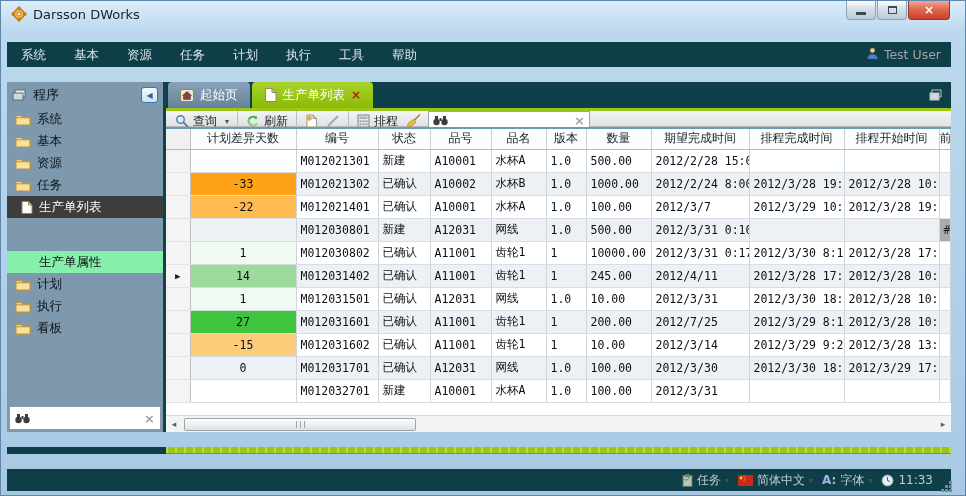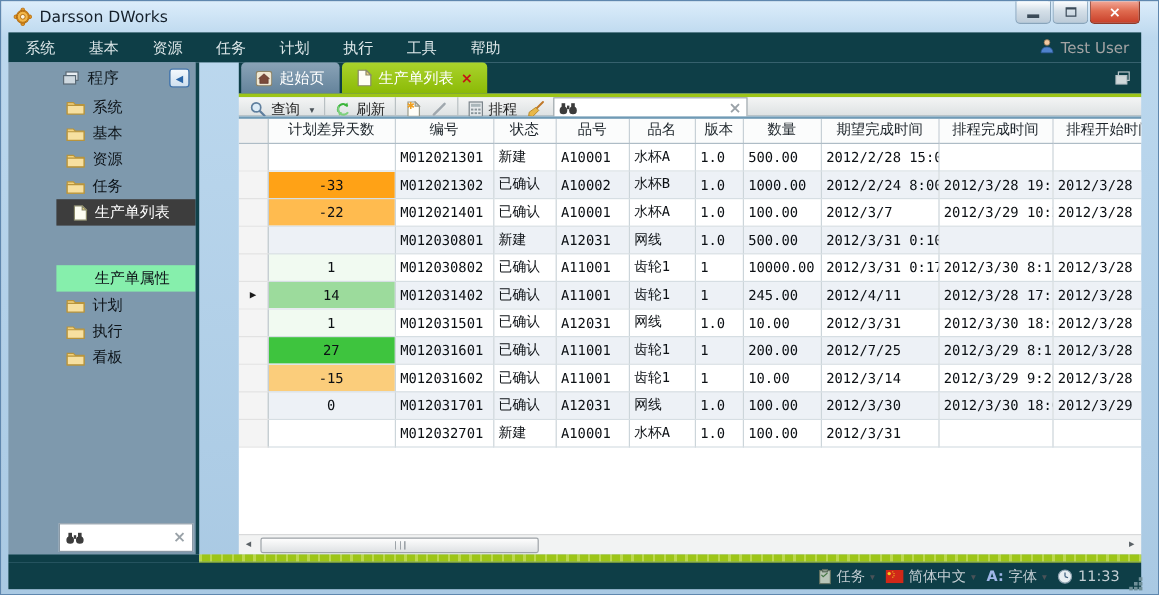--- a/index.html
+++ b/index.html
@@ -1,21 +1,21 @@
 <!DOCTYPE html>
 <html><head>
 <meta charset="utf-8">
 <style>
   * { box-sizing: border-box; margin: 0; padding: 0; }
   html,body { width:966px; height:496px; overflow:hidden;
     font-family:"DejaVu Sans","Liberation Sans",sans-serif; }
   .window{ width:966px; height:496px; position:relative;
     background:linear-gradient(#dcedfb,#bcd8ee 30px,#a9c9e3);
     border:1px solid #5f87ae; padding:0 14px 4px 6px;
-    display:flex; flex-direction:column; }
+    display:flex; flex-direction:column;gap:15px; }
 
   
   .titlebar{ height:26px; display:flex; align-items:center; gap:6px; padding-left:4px;
     font-size:13px; color:#15202b; }
   .win-controls{ position:absolute; top:0; right:15px; display:flex; }
   .wbtn{ width:30px; height:19px; border:1px solid #88a4bb; border-top:none;
     border-radius:0 0 4px 4px; margin-left:1px;
     background:linear-gradient(#fdfeff,#d4dfe8 45%,#bccbd8);
     display:flex; align-items:center; justify-content:center;
     font-size:10px; color:#3a4a58; cursor:pointer; }
@@ -26,40 +26,40 @@
 
   
   .menubar{ height:25px; background:#0e3e47; display:flex; align-items:center;
     font-size:12.5px; color:#dde7e9; }
   .menu-item{ padding:0 14px; line-height:25px; cursor:pointer; }
   .menu-user{ margin-left:auto; display:flex; align-items:flex-start; gap:5px;
     color:#a3a3a3; padding-right:10px; }
 
   
   .middle{ flex:1; display:flex; min-height:0; }
-  .sidebar{ width:156px; background:#7e99ad; display:flex; flex-direction:column;padding-left:40px; }
+  .sidebar{ width:156px; background:#7e99ad; display:flex; flex-direction:column; }
   .side-header{ height:26px; display:flex; align-items:center; gap:6px; padding:0 5px;
     font-size:13px; color:#10191f; }
   .collapse-btn{ margin-left:auto; width:17px; height:16px; border:1px solid #3f73ad;
     border-radius:3px; background:linear-gradient(#f4f9fd,#cfe0ef);
     color:#2a66a8; font-size:8px; display:flex; align-items:center; justify-content:center; cursor:pointer;}
   .side-item{ height:22px; display:flex; align-items:center; gap:6px; padding-left:8px;
     font-size:12.5px; color:#0d1318; cursor:pointer; white-space:nowrap;}
   .side-item.selected{ background:#3d3d3d; color:#fff; padding-left:14px;}
   .side-item.child{ background:#86efac; padding-left:32px;margin-top:33px;}
   .side-spacer{ flex:1; }
   .side-search{ height:24px; margin:2px; background:#fff; border:1px solid #8b9aa6;
     display:flex; align-items:center; padding:0 5px; gap:4px;}
   .side-search input{ flex:1; border:none; outline:none; font-size:12px; min-width:0;}
   .clear-x{ color:#9aa2a8; font-weight:bold; font-size:13px; cursor:pointer;}
 
   .divider{ width:3px; background:#10424b; }
 
   
-  .rightcol{ flex:1; display:flex; flex-direction:column; min-width:0;margin-left:33px; }
+  .rightcol{ flex:1; display:flex; flex-direction:column; min-width:0; }
   .tabstrip{ height:26px; background:#0e3e47; display:flex; align-items:stretch; padding-left:2px;}
   .tab{ display:flex; align-items:center; gap:6px; padding:0 12px;
     border-radius:4px 4px 0 0; font-size:12.5px; color:#fff; cursor:pointer; margin-right:2px;}
   .tab.inactive{ background:linear-gradient(#8aa3b7,#64839b); }
   .tab.active{ background:linear-gradient(#aad32c,#8bba06); }
   .tab-close{ color:#c41414; font-weight:bold; font-size:12px; cursor:pointer;}
   .tabstrip-right{ margin-left:auto; display:flex; align-items:center; padding-right:8px;}
   .lime-strip{ height:3px; background:#9dc517; }
 
   .toolbar{ height:16px; background:linear-gradient(#f4f5f5,#dee2e3);

